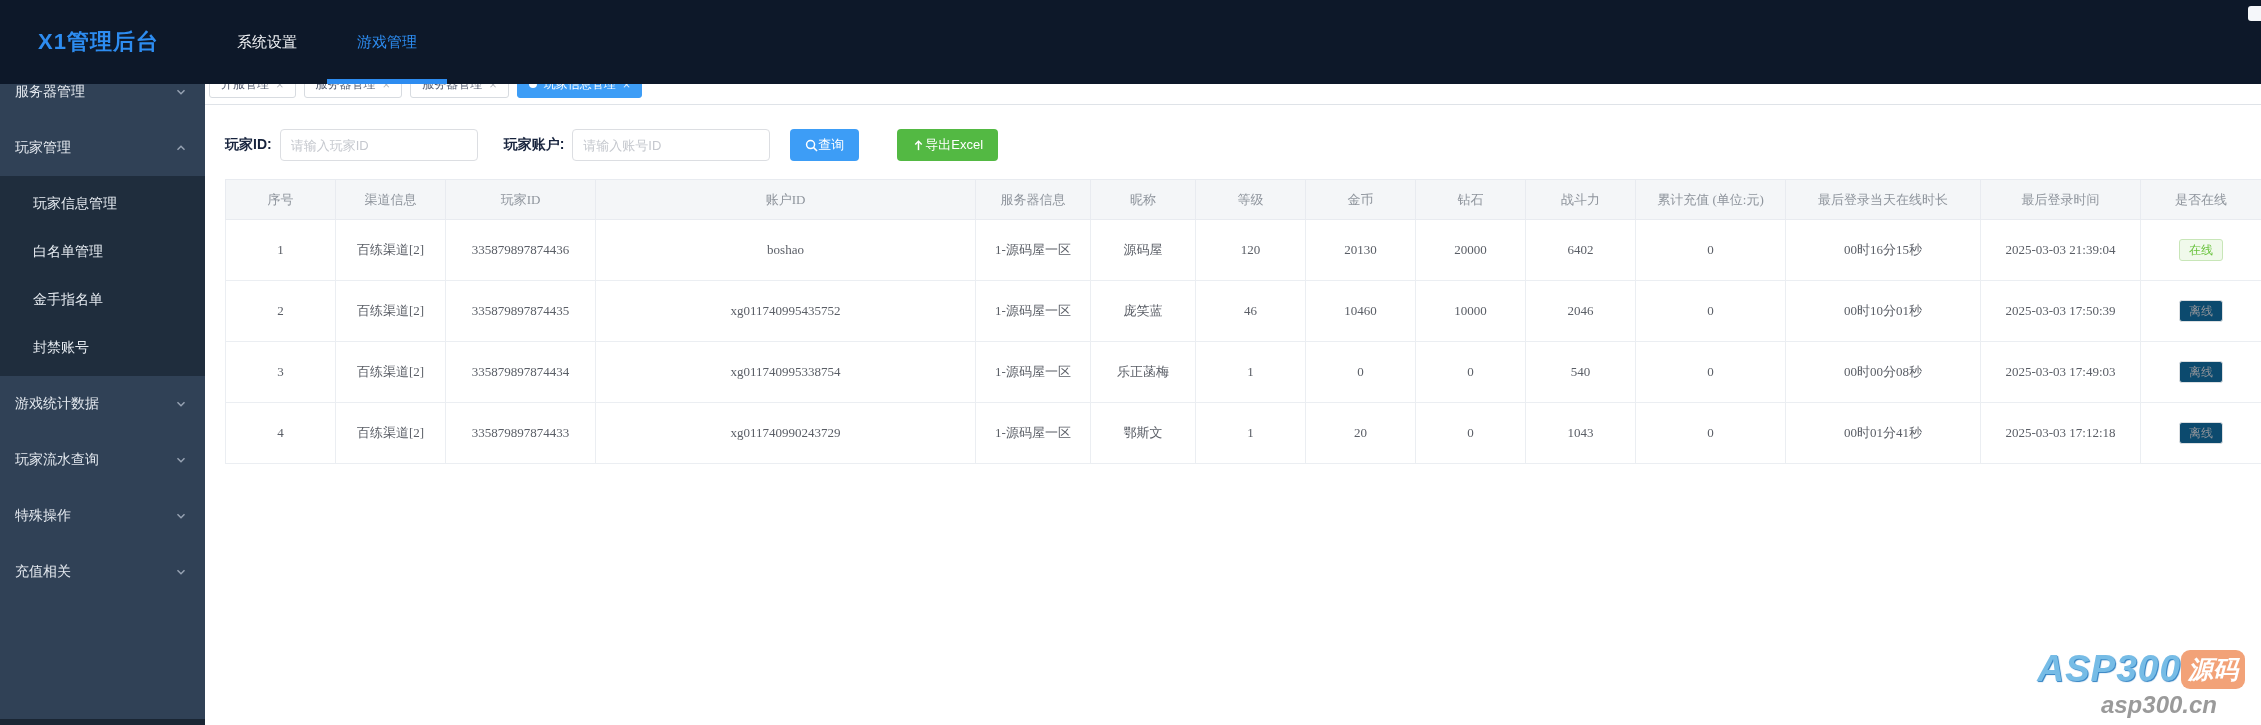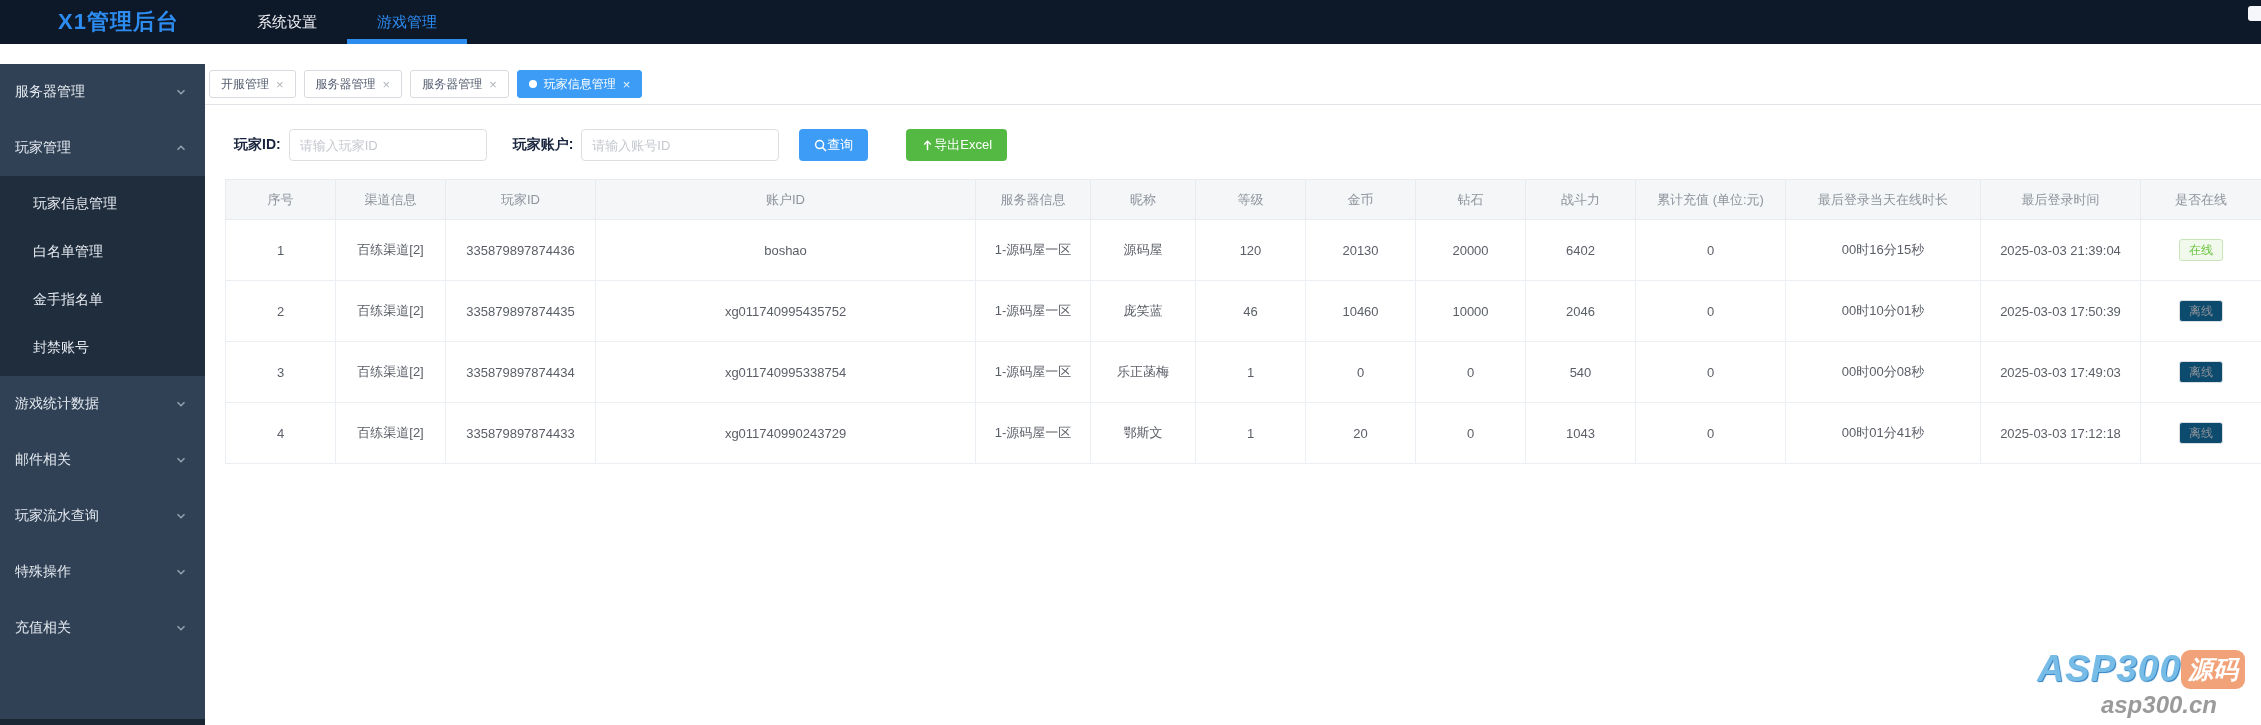--- a/index.html
+++ b/index.html
@@ -1,20 +1,20 @@
 <!DOCTYPE html>
 <html><head>
 <meta charset="utf-8">
 <style>
   * { box-sizing: border-box; margin: 0; padding: 0; }
   html,body { width: 2261px; height: 725px; overflow: hidden; }
   body { font-family: "Liberation Sans", "DejaVu Sans", sans-serif; background: #fff; position: relative; }
 
   
-  .topbar { position: absolute; top: 0; left: 0; right: 0; height: 44px; background: #0d1829; display: flex; align-items: center; z-index: 30; padding-left: 20px; }
+  .topbar { position: absolute; top: 0; left: 0; right: 0; height: 84px; background: #0d1829; display: flex; align-items: center; z-index: 30; }
   .logo { color: #2d8cf0; font-size: 22px; font-weight: bold; margin-left: 38px; letter-spacing: 1px; white-space: nowrap; }
   .topnav { display: flex; height: 100%; margin-left: 48px; }
   .topnav-item { position: relative; display: flex; align-items: center; padding: 0 30px; color: #f0f2f5; font-size: 15px; cursor: pointer; white-space: nowrap; }
   .topnav-item.active { color: #2d8cf0; }
   .topnav-item.active::after { content: ""; position: absolute; left: 0; right: 0; bottom: 0; height: 5px; background: #2d8cf0; }
   .corner-icon { position: absolute; right: -3px; top: 6px; width: 16px; height: 15px; background: #f5f7fa; border-radius: 3px 0 0 3px; }
 
   
   .sidebar { position: absolute; top: 64px; left: 0; bottom: 0; width: 205px; background: #304156; z-index: 20; }
   .sidebar::after { content: ""; position: absolute; bottom: 0; left: 0; right: 0; height: 6px; background: #1a2634; }
@@ -27,32 +27,32 @@
   .main { position: absolute; left: 205px; top: 64px; right: 0; bottom: 0; background: #fff; }
 
   .tagbar { display: flex; align-items: center; gap: 8px; padding: 6px 0 6px 4px; border-bottom: 1px solid #dfe3e8; }
   .tag { display: inline-flex; align-items: center; gap: 7px; height: 28px; padding: 0 11px; background: #fff; border: 1px solid #d7dbe0; border-radius: 3px; font-size: 12px; color: #515a6e; cursor: pointer; white-space: nowrap; }
   .tag .close { color: #b0b4ba; font-size: 13px; line-height: 1; }
   .tag.active { background: #3d9df6; border-color: #3d9df6; color: #fff; }
   .tag.active .close { color: #eaf4ff; }
   .tag .dot { width: 8px; height: 8px; border-radius: 50%; background: #fff; }
 
   
-  .filters { display: flex; align-items: flex-start; padding: 24px 0 0 20px; margin-left: 9px; }
+  .filters { display: flex; align-items: flex-start; padding: 24px 0 0 20px; }
   .filter-group { display: flex; align-items: center; }
   .filter-label { font-size: 14px; font-weight: bold; color: #17233d; margin-right: 8px; white-space: nowrap; }
   .filter-input { width: 198px; height: 32px; border: 1px solid #dcdee2; border-radius: 4px; padding: 0 10px; font-size: 13px; color: #515a6e; outline: none; }
   .filter-input::placeholder { color: #c5c8ce; }
   .g1 { margin-right: 26px; } .g2 { margin-right: 20px; } .g3 { margin-right: 20px; }
   .btn { display: inline-flex; align-items: center; gap: 0; height: 32px; padding: 0 15px; border: none; border-radius: 4px; color: #fff; font-size: 13px; cursor: pointer; white-space: nowrap; }
   .btn-primary { background: #3d9df6; }
   .btn-success { background: #53b943; margin-left: 38px; }
 
   
-  .table-wrap { margin: 18px 0 0 20px; }
+  .table-wrap { margin: 18px 0 0 20px; font-family: Liberation Serif, serif; }
   table { border-collapse: collapse; table-layout: fixed; width: 2036px; }
   th { background: #f4f6f8; color: #8e949c; font-weight: normal; font-size: 13px; height: 40px; border: 1px solid #e8ebf0; text-align: center; white-space: nowrap; overflow: hidden; }
   td { height: 61px; border: 1px solid #ebeef2; font-size: 13px; color: #5a5e66; text-align: center; white-space: nowrap; overflow: hidden; }
   .badge { display: inline-block; padding: 4px 9px; font-size: 12px; border-radius: 3px; line-height: 1; }
   .badge.online  { color: #67c23a; background: #f0f9eb; border: 1px solid #c8e6b8; }
   .badge.offline { color: #909399; background: #0c4a6e; border: 1px solid #dcdfe2; }
 
   
   .watermark { position: absolute; right: 16px; bottom: 6px; text-align: right; font-style: italic; font-weight: bold; pointer-events: none; }
   .wm-line1 { display: flex; align-items: center; justify-content: flex-end; }
@@ -91,26 +91,20 @@
         </svg>
       </div>
       <div class="side-sub">
         <div class="side-sub-item">玩家信息管理</div>
         <div class="side-sub-item">白名单管理</div>
         <div class="side-sub-item">金手指名单</div>
         <div class="side-sub-item">封禁账号</div>
       </div>
       <div class="side-item">
         <span>游戏统计数据</span>
-        <svg class="chev" width="12" height="12" viewBox="0 0 12 12">
-          <path d="M2.5 4.2l3.5 3.6 3.5-3.6" fill="none" stroke="#97a3b3" stroke-width="1.4"></path>
-        </svg>
-      </div>
-      <div class="side-item">
-        <span>邮件相关</span>
         <svg class="chev" width="12" height="12" viewBox="0 0 12 12">
           <path d="M2.5 4.2l3.5 3.6 3.5-3.6" fill="none" stroke="#97a3b3" stroke-width="1.4"></path>
         </svg>
       </div>
       <div class="side-item">
         <span>玩家流水查询</span>
         <svg class="chev" width="12" height="12" viewBox="0 0 12 12">
           <path d="M2.5 4.2l3.5 3.6 3.5-3.6" fill="none" stroke="#97a3b3" stroke-width="1.4"></path>
         </svg>
       </div>

